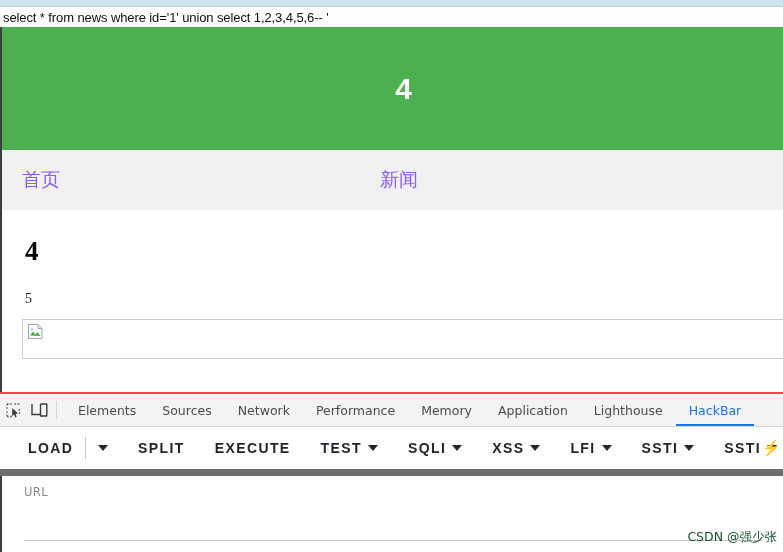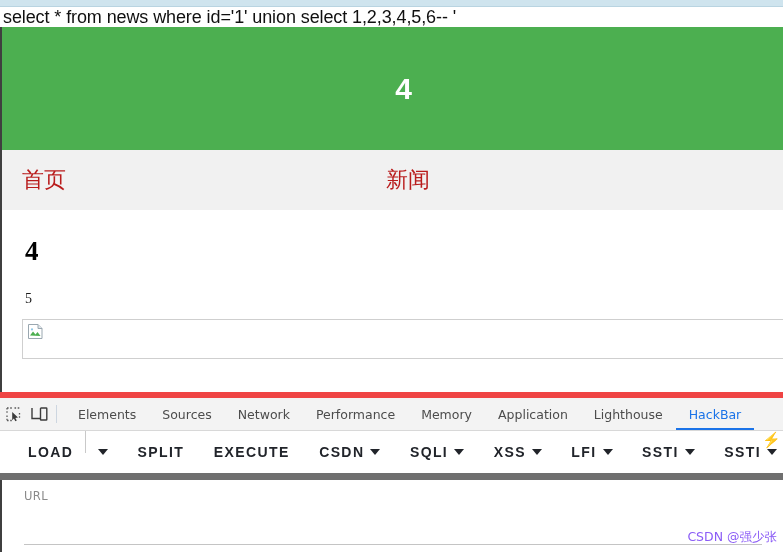--- a/index.html
+++ b/index.html
@@ -20,21 +20,21 @@
     height: 6px;
     background: #cfe4ee;
     border-bottom: 1px solid #b9d4e1;
   }
   #query-bar {
     height: 20px;
     background: #ffffff;
     display: flex;
     align-items: center;
     padding-left: 3px;
-    font-size: 18px;
+    font-size: 13px;
     color: #101010;
     font-family: "Liberation Sans", sans-serif;
     letter-spacing: -0.1px;
     white-space: nowrap;
   }
 
   
   #page-viewport {
     position: relative;
     height: 366px;
@@ -61,22 +61,22 @@
   }
 
   #site-nav {
     height: 60px;
     background: #f1f1f1;
     display: flex;
     align-items: center;
     position: relative;
   }
   .nav-link {
-    font-size: 22px;
-    color: #b91c1c;
+    font-size: 19px;
+    color: #8b5cf6;
     font-family: Liberation Sans, sans-serif;
     text-decoration: none;
     cursor: pointer;
   }
   #nav-home { margin-left: 20px; }
   #nav-news { margin-left: 320px; }
 
   #article-area {
     background: #ffffff;
     padding: 28px 0 0 20px;
@@ -107,21 +107,21 @@
   #broken-image-icon { display: block; }
 
   
   #devtools {
     position: absolute;
     left: 0;
     top: 392px;
     width: 783px;
     height: 160px;
     background: #ffffff;
-    border-top: 6px solid #ef4444;
+    border-top: 2px solid #ef4444;
     box-sizing: border-box;
   }
   #devtools-tabbar {
     height: 32px;
     background: #f3f3f3;
     border-bottom: 1px solid #d8d8d8;
     display: flex;
     align-items: center;
     position: relative;
     overflow: hidden;
@@ -152,20 +152,21 @@
   }
   .dt-tab.active {
     color: #1a73e8;
     box-shadow: inset 0 -2px 0 #1a73e8;
   }
 
   #hackbar-toolbar {
     height: 42px;
     background: #ffffff;
     display: flex;
+    align-items: center;
     position: relative;
     overflow: hidden;
   }
   .hb-btn {
     font-size: 14px;
     font-weight: bold;
     letter-spacing: 1.4px;
     color: #21242a;
     font-family: "Liberation Sans", sans-serif;
     padding: 0 6px;
@@ -230,21 +231,21 @@
     width: 738px;
     height: 1px;
     background: #c4c4c4;
   }
 
   #watermark {
     position: absolute;
     right: 6px;
     bottom: 6px;
     font-size: 12.5px;
-    color: #8b5cf6;
+    color: #14532d;
     font-family: "DejaVu Sans", sans-serif;
     white-space: nowrap;
   }
 </style>
 </head>
 <body>
 
 <div id="top-strip"></div>
 
 <div id="query-bar">
@@ -310,21 +311,21 @@
     <div class="hb-sep"></div>
     <div class="hb-btn">
         <span class="hb-caret"></span>
       </div>
     <div class="hb-gap"></div>
     <div class="hb-btn">SPLIT</div>
     <div class="hb-gap"></div>
     <div class="hb-btn">EXECUTE</div>
     <div class="hb-gap"></div>
     <div class="hb-btn">
-      <span>CSDN</span>
+      <span>TEST</span>
       <span class="hb-caret"></span>
     </div>
     <div class="hb-gap"></div>
     <div class="hb-btn">
       <span>SQLI</span>
       <span class="hb-caret"></span>
     </div>
     <div class="hb-gap"></div>
     <div class="hb-btn">
       <span>XSS</span>

